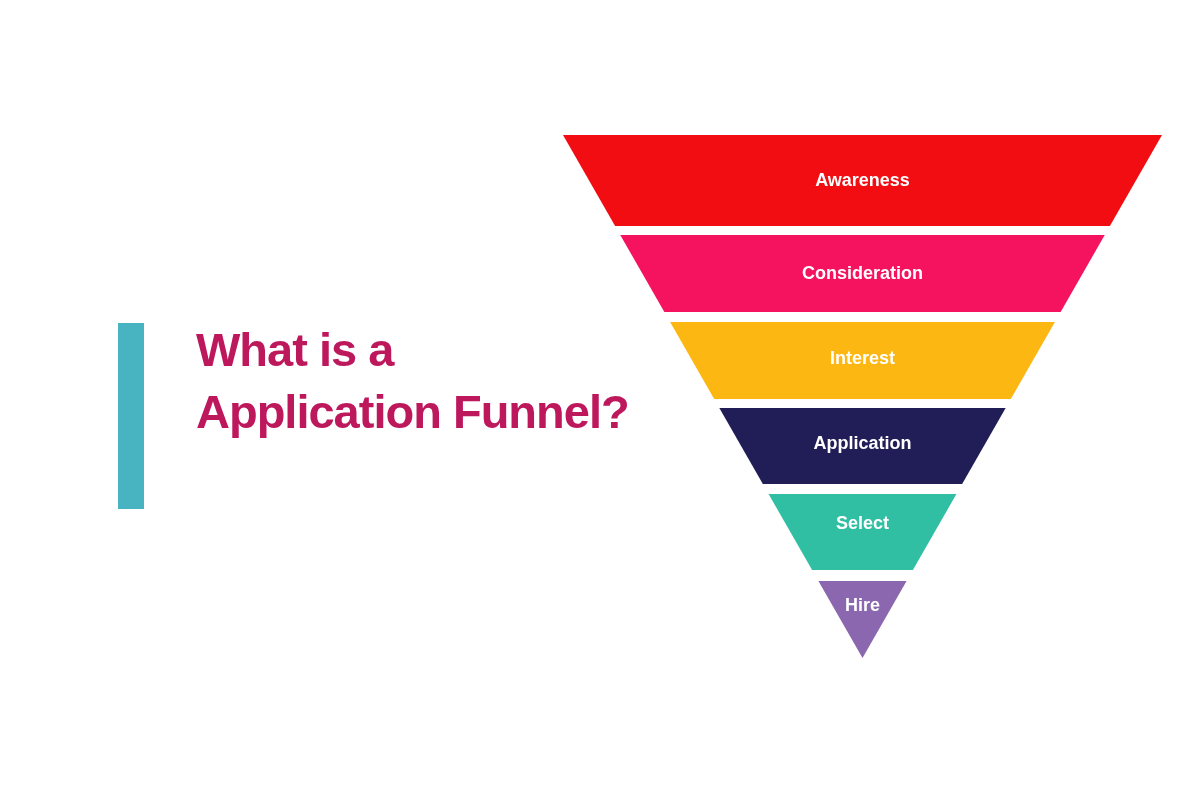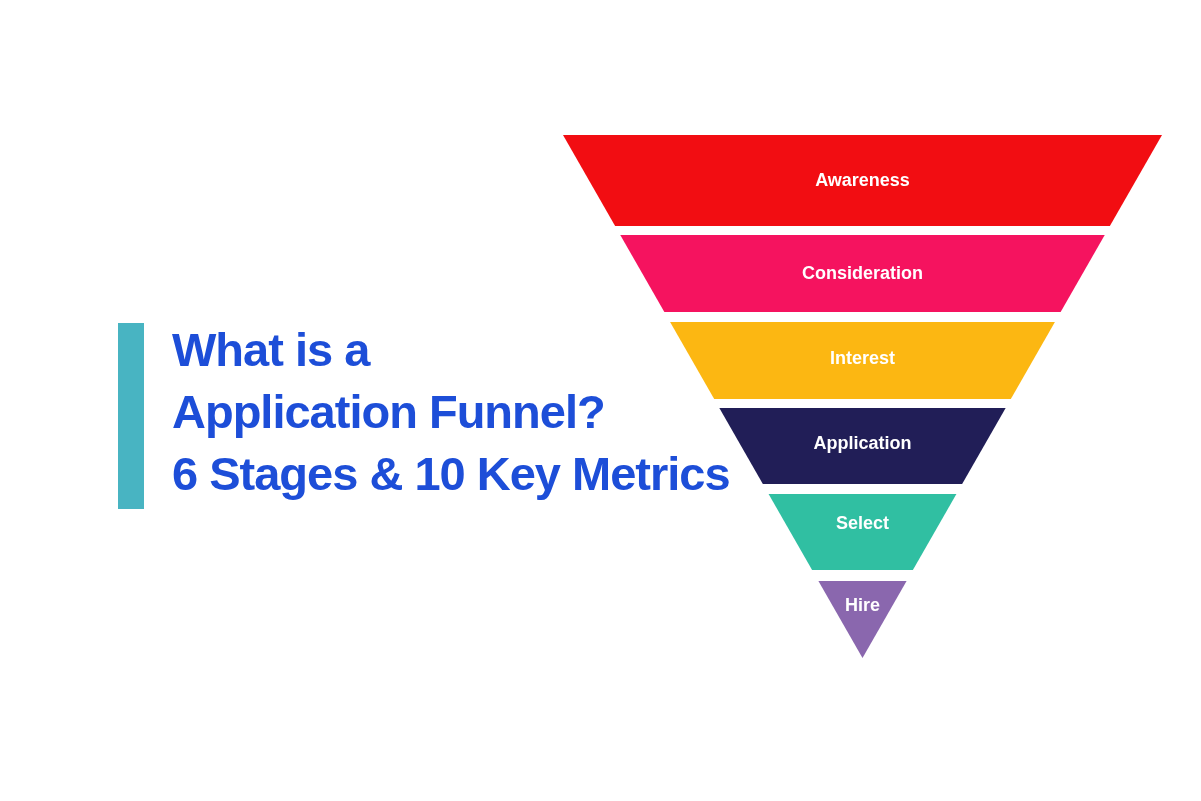--- a/index.html
+++ b/index.html
@@ -39,24 +39,23 @@
     font-weight: bold;
   }
 </style>
 </head>
 <body style="background: rgb(255, 255, 255);">
 
 <div class="canvas">
 
   <div class="accent-bar" style="background: rgb(72, 180, 194);"></div>
 
-  <h1 class="page-title" style="color: #1d4ed8;">
+  <h1 class="page-title" style="color: #be185d; margin-left: 24px;">
     <span class="line">What is a</span>
     <span class="line">Application Funnel?</span>
-    <span class="line">6 Stages &amp; 10 Key Metrics</span>
   </h1>
 
   <svg class="funnel" width="1201" height="801" viewBox="0 0 1201 801">
       <polygon points="563,135 1162,135 1109.8881453154877,226 615.1118546845124,226" fill="#f20d12"></polygon>
       <text x="862.5" y="180" fill="#ffffff" text-anchor="middle" dominant-baseline="central">Awareness</text>
       <polygon points="620.2657743785851,235 1104.734225621415,235 1060.6395793499044,312 664.3604206500956,312" fill="#f5135f"></polygon>
       <text x="862.5" y="273" fill="#ffffff" text-anchor="middle" dominant-baseline="central">Consideration</text>
       <polygon points="670.086998087954,322 1054.913001912046,322 1010.8183556405354,399 714.1816443594646,399" fill="#fcb712"></polygon>
       <text x="862.5" y="358" fill="#ffffff" text-anchor="middle" dominant-baseline="central">Interest</text>
       <polygon points="719.3355640535373,408 1005.6644359464627,408 962.142447418738,484 762.857552581262,484" fill="#211e57"></polygon>

